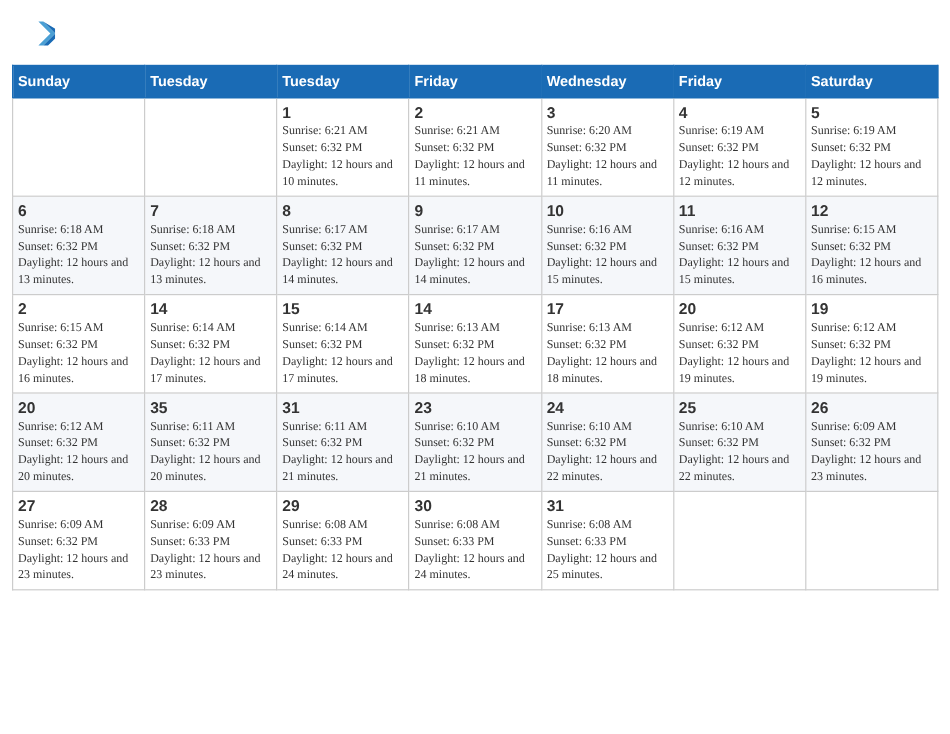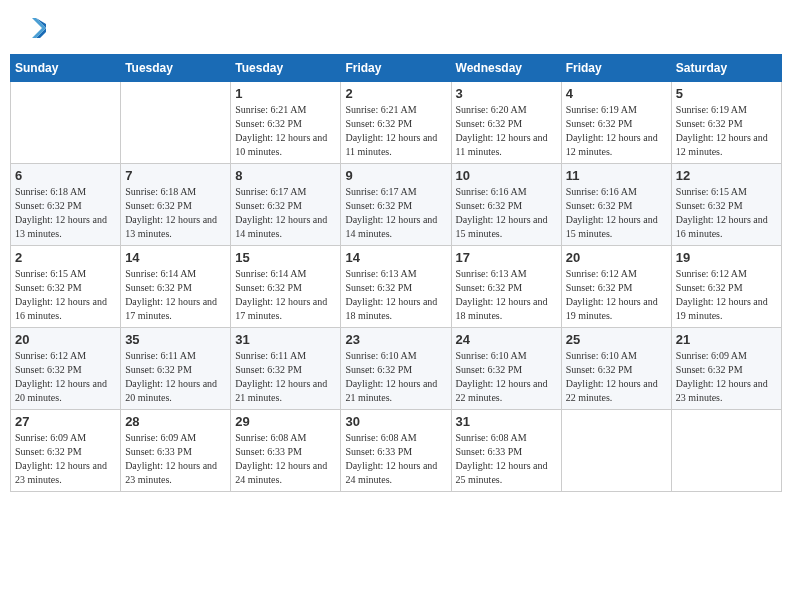--- a/index.html
+++ b/index.html
@@ -211,21 +211,21 @@
         </td>
         <td>
           <div class="day-number">24</div>
           <div class="day-info">Sunrise: 6:10 AM<br>Sunset: 6:32 PM<br>Daylight: 12 hours and 22 minutes.</div>
         </td>
         <td>
           <div class="day-number">25</div>
           <div class="day-info">Sunrise: 6:10 AM<br>Sunset: 6:32 PM<br>Daylight: 12 hours and 22 minutes.</div>
         </td>
         <td>
-          <div class="day-number">21</div>
+          <div class="day-number">26</div>
           <div class="day-info">Sunrise: 6:09 AM<br>Sunset: 6:32 PM<br>Daylight: 12 hours and 23 minutes.</div>
         </td>
       </tr>
       <tr>
         <td>
           <div class="day-number">27</div>
           <div class="day-info">Sunrise: 6:09 AM<br>Sunset: 6:32 PM<br>Daylight: 12 hours and 23 minutes.</div>
         </td>
         <td>
           <div class="day-number">28</div>

